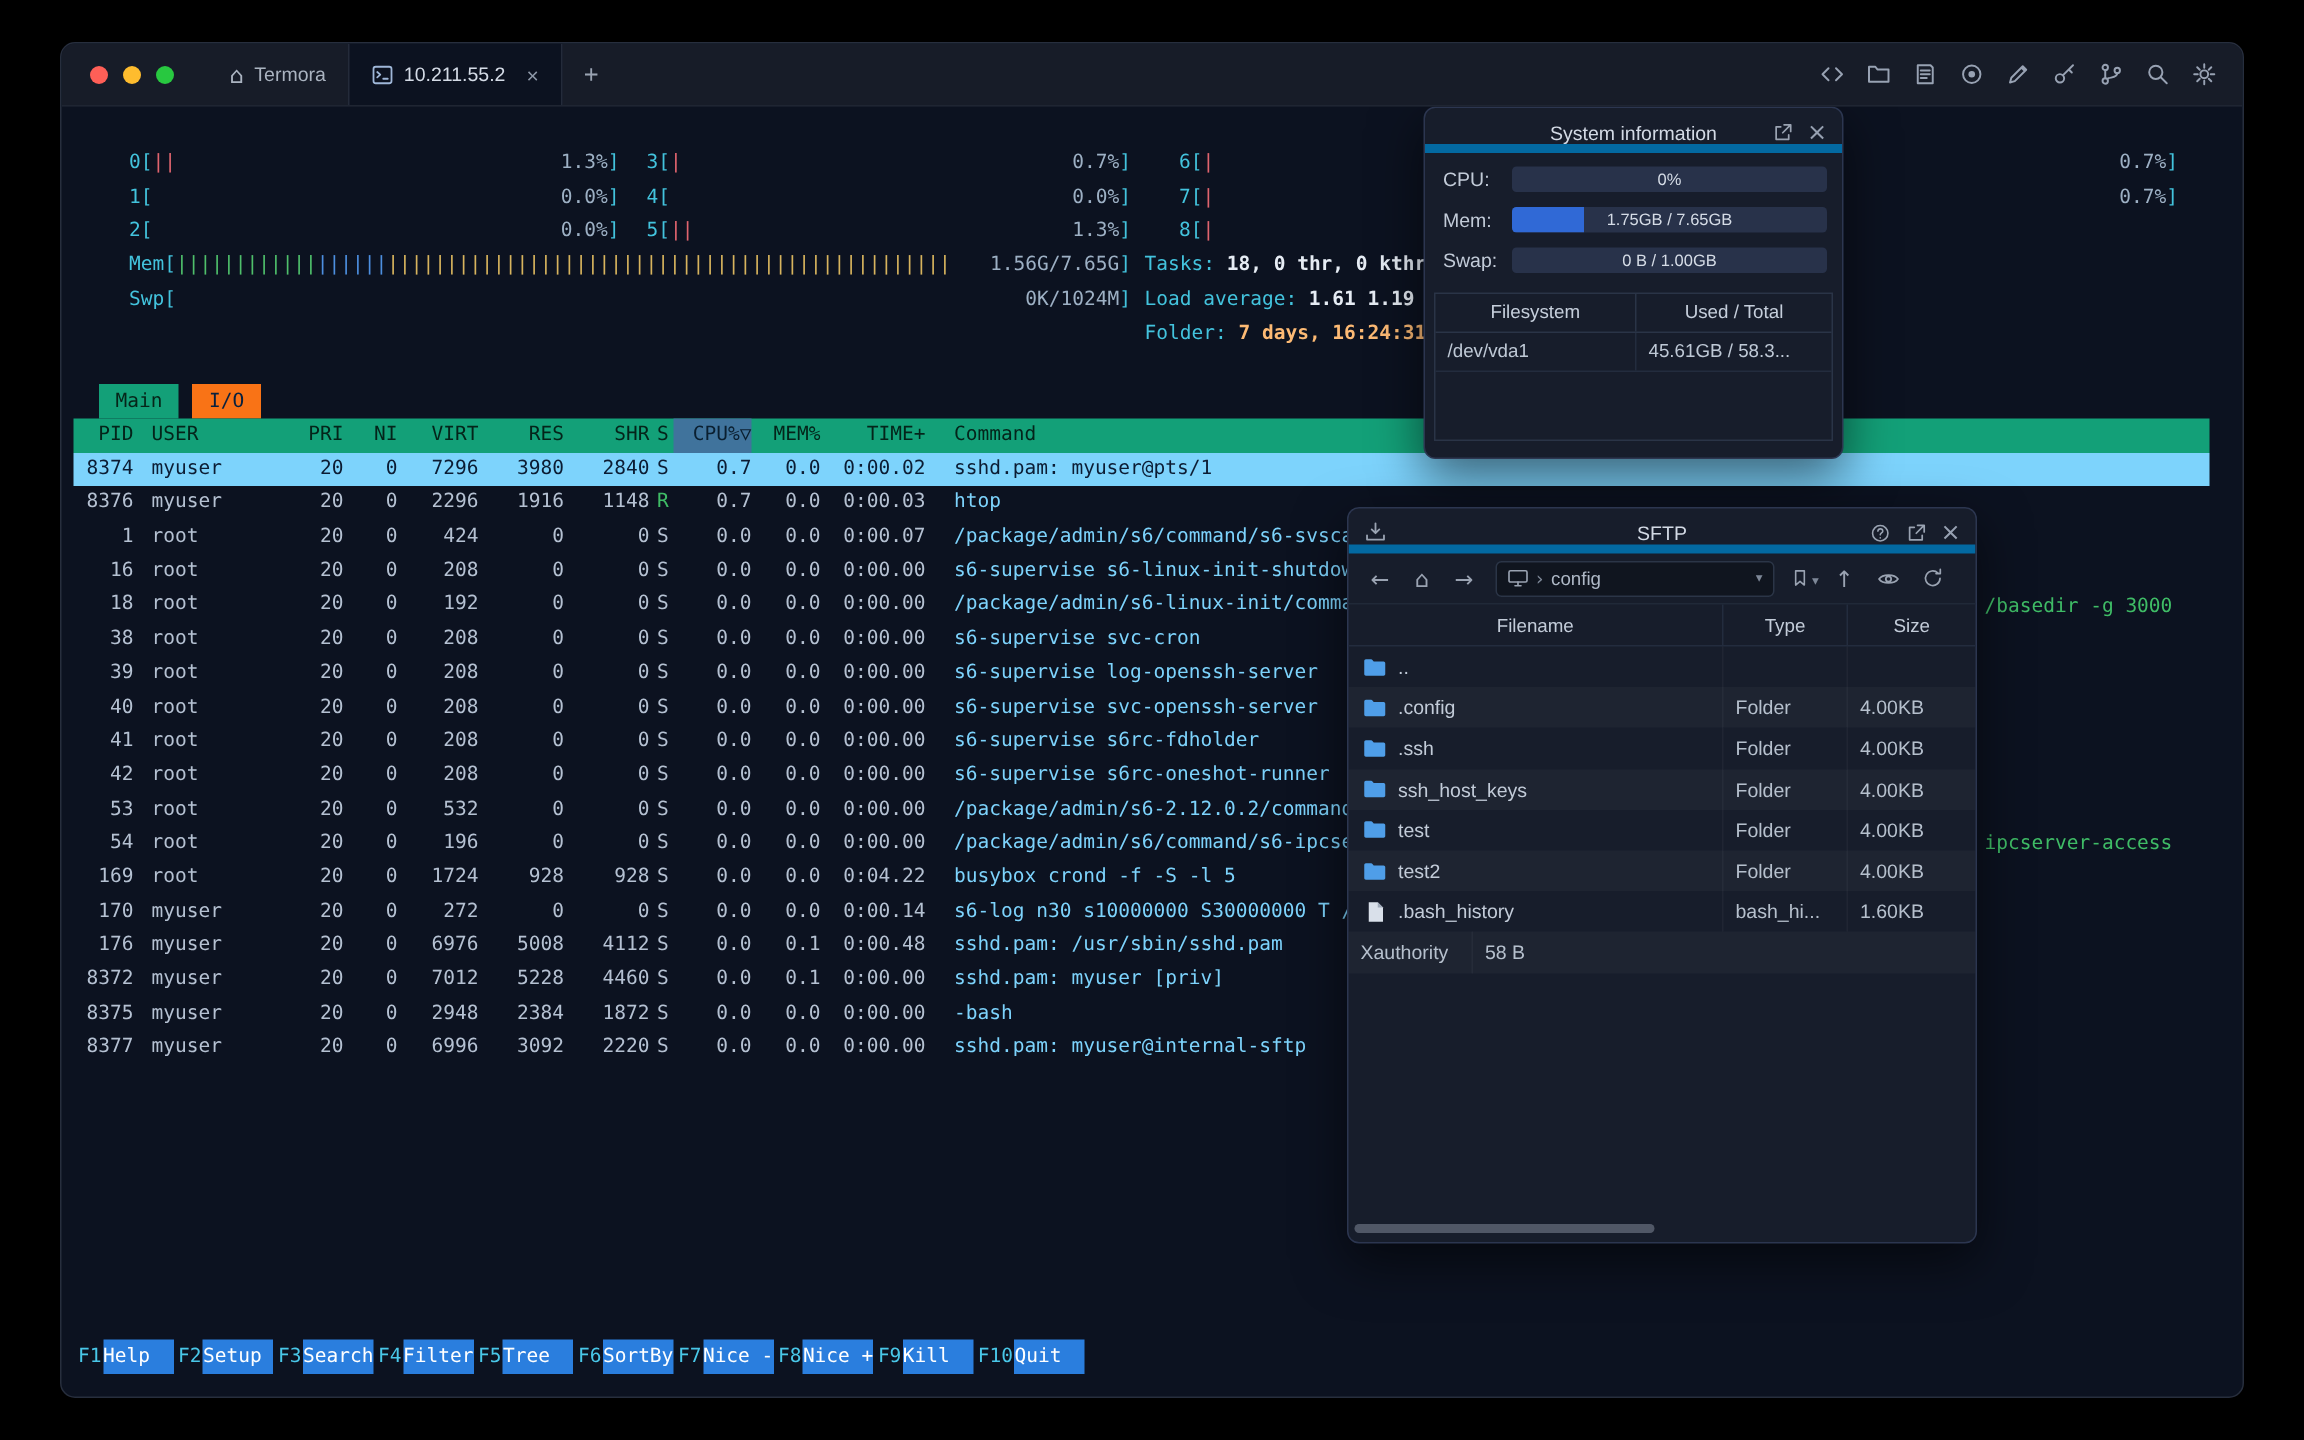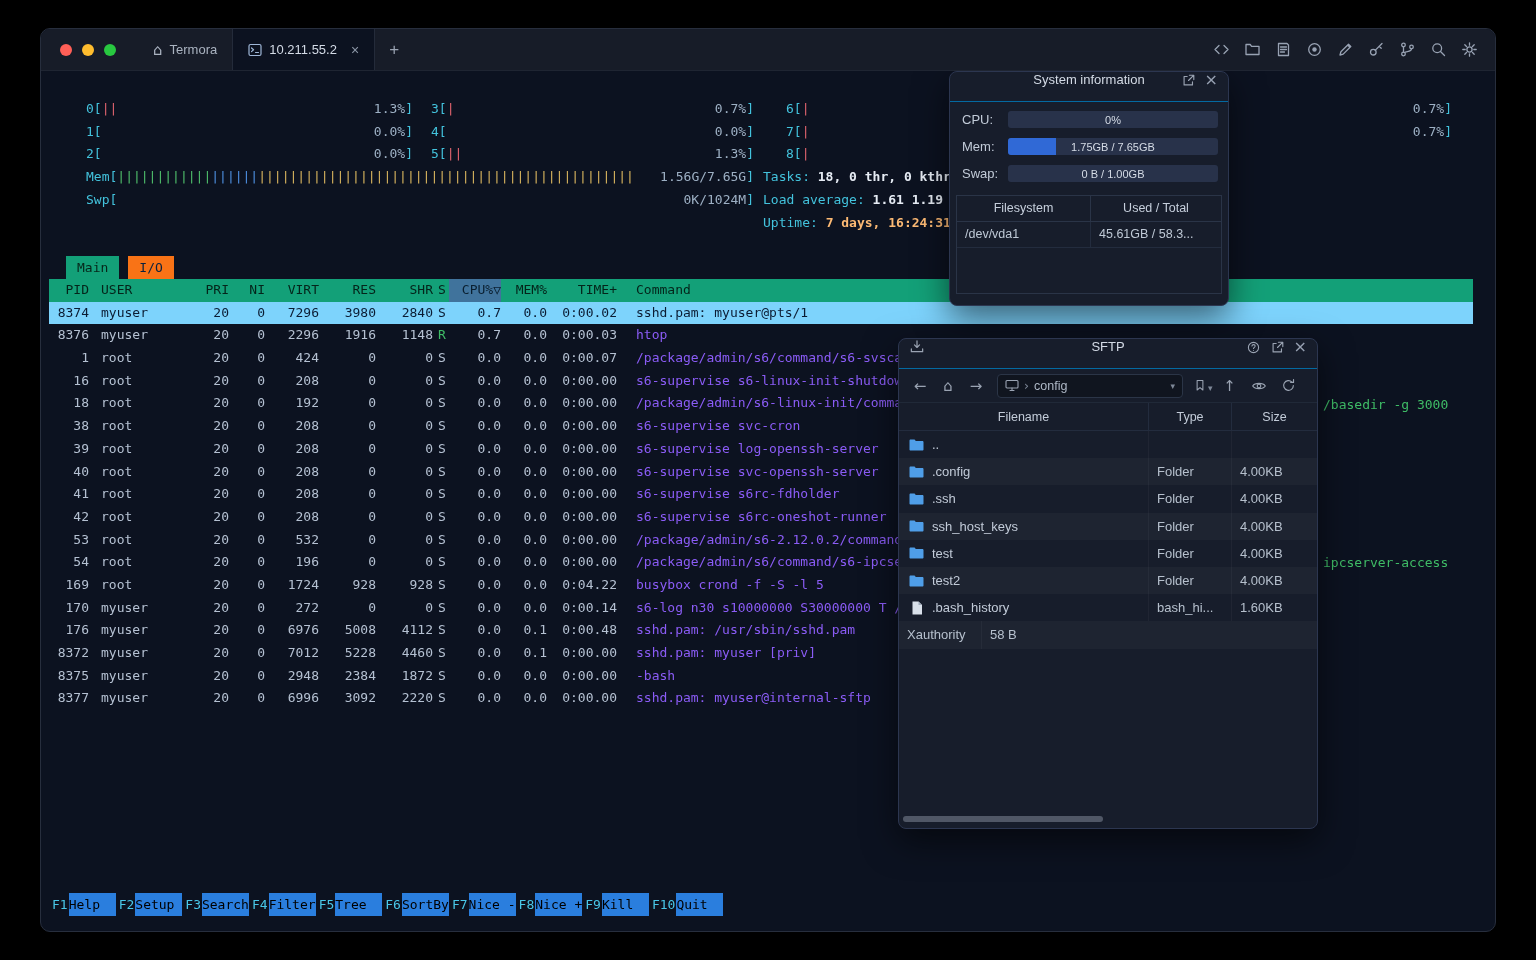--- a/index.html
+++ b/index.html
@@ -37,33 +37,33 @@
   .chip{padding:0 11px;height:23px}
   .chip-main{margin-left:17px;background:#13a078;color:#062519}
   .chip-io{margin-left:9px;background:#f97316;color:#08213f}
   #proc{position:absolute;left:8px;top:250px;width:1424px}
   .prow{display:flex;height:22.7px;line-height:22.7px;white-space:pre}
   .prow span{display:block;overflow:hidden;white-space:pre}
   .phead{background:#13a078;color:#04241a}
   .phead .hl{background:#40739c;color:#0a1f30}
   .sel{background:#7dd3fc}
   .sel span{color:#0b1c33 !important}
-  .cgreen{color:#8b5cf6}
+  .cgreen{color:#7dd3fc}
   .sR{color:#3fbc66}
   #frags{position:absolute;inset:0}
   .frag{position:absolute;color:#3fbc66;height:23px;line-height:23px;white-space:pre}
   #fnbar{position:absolute;left:8px;top:864px;display:flex;height:23px;line-height:23px;font-size:13px}
   .fk{color:#49c7e8;padding:0 1px 0 3px}
-  .fl{background:#2a7ede;color:#000000;width:47px;overflow:hidden;white-space:pre}
+  .fl{background:#2a7ede;color:#ffffff;width:47px;overflow:hidden;white-space:pre}
   
   .panel{position:absolute;background:#171d2b;border:1px solid #2c3650;border-radius:8px;
     box-shadow:0 12px 34px rgba(0,0,0,.55);z-index:30;font-family:"Liberation Sans",sans-serif;color:#c6cfdc;overflow:hidden}
   .sysinfo{left:908px;top:42px;width:280px;height:235px}
   .sftp{left:857px;top:309px;width:420px;height:491px}
-  .ptitle{position:relative;height:30px;display:flex;align-items:flex-start;padding:0 10px;border-bottom:1px solid #0369a1}
+  .ptitle{position:relative;height:30px;display:flex;align-items:flex-end;padding:0 10px;border-bottom:6px solid #0369a1}
   .ptext{position:absolute;left:50%;transform:translateX(-50%);font-size:13px;color:#d3dae5}
   .picons{margin-left:auto;display:flex;align-items:center;gap:9px;color:#97a1b2}
   .px{font-size:16px;line-height:1;color:#97a1b2;font-family:"DejaVu Sans",sans-serif}
   .sicon{display:flex;align-items:center;justify-content:center;color:#9aa3b2}
   .sirow{display:flex;align-items:center;margin:8px 10px 0 12px;height:19px;font-size:13px}
   .silab{width:46px;color:#c2cbd8}
   .sbar{position:relative;flex:1;height:17px;background:#28324a;border-radius:3px;overflow:hidden}
   .sfill{position:absolute;left:0;top:0;bottom:0;background:#3069d6;width:0}
   .sbtext{position:absolute;inset:0;display:flex;align-items:center;justify-content:center;font-size:11px;color:#d5dce6}
   .fsbox{margin:12px 6px 0;border:1px solid #2a3447;height:99px;font-size:12.5px}
@@ -185,21 +185,21 @@
         <div class="meter" style="left: 390px; top: 0px; width: 323px;"><span class="mcy">3[</span><span class="mbar">|</span><span class="sp"></span><span class="mval">0.7%</span><span class="mcy">]</span></div>
         <div class="meter" style="left: 390px; top: 22.7px; width: 323px;"><span class="mcy">4[</span><span class="mbar"></span><span class="sp"></span><span class="mval">0.0%</span><span class="mcy">]</span></div>
         <div class="meter" style="left: 390px; top: 45.4px; width: 323px;"><span class="mcy">5[</span><span class="mbar">||</span><span class="sp"></span><span class="mval">1.3%</span><span class="mcy">]</span></div>
         <div class="meter" style="left: 745px; top: 0px; width: 666px;"><span class="mcy">6[</span><span class="mbar">|</span><span class="sp"></span><span class="mval">0.7%</span><span class="mcy">]</span></div>
         <div class="meter" style="left: 745px; top: 22.7px; width: 666px;"><span class="mcy">7[</span><span class="mbar">|</span><span class="sp"></span><span class="mval">0.7%</span><span class="mcy">]</span></div>
         <div class="meter" style="left: 745px; top: 45.4px; width: 666px;"><span class="mcy">8[</span><span class="mbar">|</span><span class="sp"></span></div>
         <div class="meter" style="left: 45px; top: 68.1px; width: 668px;"><span class="mcy">Mem[</span><span class="seg-green">||||||||||||</span><span class="seg-blue">||||||</span><span class="seg-yellow">||||||||||||||||||||||||||||||||||||||||||||||||</span><span class="sp"></span><span class="mval">1.56G/7.65G</span><span class="mcy">]</span></div>
         <div class="meter" style="left: 45px; top: 90.8px; width: 668px;"><span class="mcy">Swp[</span><span class="sp"></span><span class="mval">0K/1024M</span><span class="mcy">]</span></div>
         <div class="statline" style="left: 722px; top: 68.1px;"><span class="mcy">Tasks:</span> <span class="stat-w">18, 0 thr, 0 kthr; 1 running</span></div>
         <div class="statline" style="left: 722px; top: 90.8px;"><span class="mcy">Load average:</span> <span class="stat-w">1.61 1.19 1.22</span></div>
-        <div class="statline" style="left: 722px; top: 113.5px;"><span class="mcy">Uptime:</span> <span class="stat-up">7 days, 16:24:31</span></div>
+        <div class="statline" style="left: 722px; top: 113.5px;"><span class="mcy">Folder:</span> <span class="stat-up">7 days, 16:24:31</span></div>
       </div>
     <div class="screen-tabs">
       <span class="chip chip-main">Main</span>
       <span class="chip chip-io">I/O</span>
     </div>
     <div id="proc">
         <div class="prow phead"><span style="width: 40px; text-align: right;">PID</span><span style="width: 110px; padding-left: 12px;">USER</span><span style="width: 30px; text-align: right;">PRI</span><span style="width: 36px; text-align: right;">NI</span><span style="width: 54px; text-align: right;">VIRT</span><span style="width: 57px; text-align: right;">RES</span><span style="width: 57px; text-align: right;">SHR</span><span style="width: 16px; padding-left: 5px;">S</span><span class="hl" style="width: 52px; text-align: right;">CPU%▽</span><span style="width: 46px; text-align: right;">MEM%</span><span style="width: 70px; text-align: right;">TIME+</span><span style="flex: 1 1 0%; padding-left: 19px;">Command</span></div>
         <div class="prow sel"><span style="width: 40px; text-align: right;">8374</span><span style="width: 110px; padding-left: 12px;">myuser</span><span style="width: 30px; text-align: right;">20</span><span style="width: 36px; text-align: right;">0</span><span style="width: 54px; text-align: right;">7296</span><span style="width: 57px; text-align: right;">3980</span><span style="width: 57px; text-align: right;">2840</span><span style="width: 16px; padding-left: 5px;">S</span><span style="width: 52px; text-align: right;">0.7</span><span style="width: 46px; text-align: right;">0.0</span><span style="width: 70px; text-align: right;">0:00.02</span><span class="cgreen" style="flex: 1 1 0%; padding-left: 19px;">sshd.pam: myuser@pts/1</span></div>
         <div class="prow"><span style="width: 40px; text-align: right;">8376</span><span style="width: 110px; padding-left: 12px;">myuser</span><span style="width: 30px; text-align: right;">20</span><span style="width: 36px; text-align: right;">0</span><span style="width: 54px; text-align: right;">2296</span><span style="width: 57px; text-align: right;">1916</span><span style="width: 57px; text-align: right;">1148</span><span class="sR" style="width: 16px; padding-left: 5px;">R</span><span style="width: 52px; text-align: right;">0.7</span><span style="width: 46px; text-align: right;">0.0</span><span style="width: 70px; text-align: right;">0:00.03</span><span class="cgreen" style="flex: 1 1 0%; padding-left: 19px;">htop</span></div>
         <div class="prow"><span style="width: 40px; text-align: right;">1</span><span style="width: 110px; padding-left: 12px;">root</span><span style="width: 30px; text-align: right;">20</span><span style="width: 36px; text-align: right;">0</span><span style="width: 54px; text-align: right;">424</span><span style="width: 57px; text-align: right;">0</span><span style="width: 57px; text-align: right;">0</span><span style="width: 16px; padding-left: 5px;">S</span><span style="width: 52px; text-align: right;">0.0</span><span style="width: 46px; text-align: right;">0.0</span><span style="width: 70px; text-align: right;">0:00.07</span><span class="cgreen" style="flex: 1 1 0%; padding-left: 19px;">/package/admin/s6/command/s6-svscan -d4 -- /run/service</span></div>

